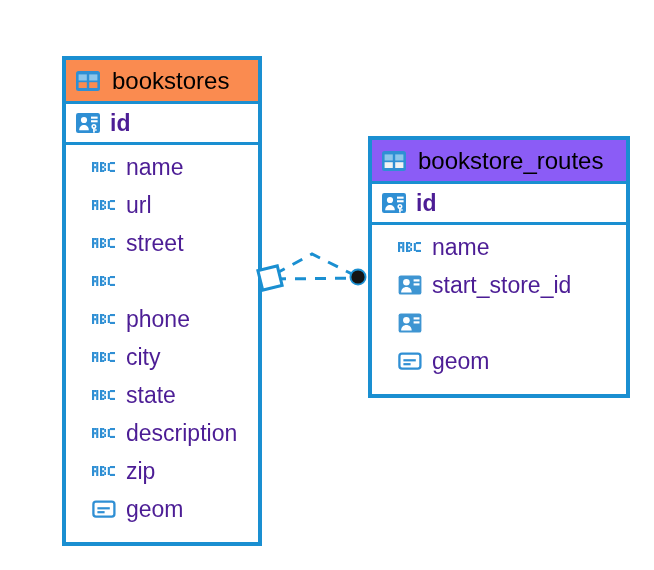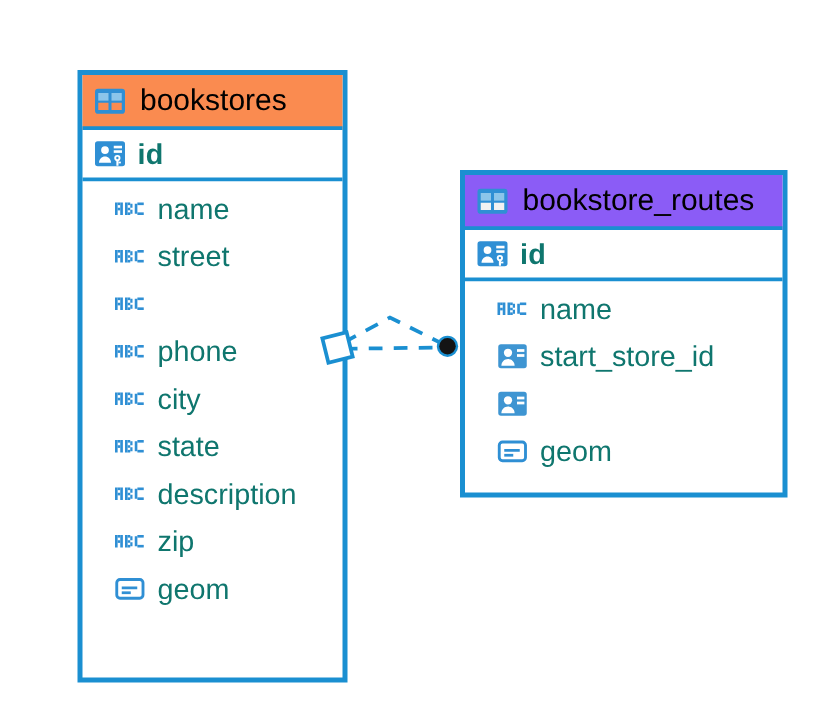--- a/index.html
+++ b/index.html
@@ -50,21 +50,21 @@
     border-bottom: 3px solid #1a8fd1;
   }
 
   .field-row {
     box-sizing: border-box;
     display: flex;
     align-items: center;
     height: 38px;
     padding: 0 8px 0 9px;
     font-size: 23px;
-    color: #0f766e;
+    color: #4c1d95;
     white-space: nowrap;
   }
   .field-row.pk { font-weight: bold; letter-spacing: .2px; }
 
   .field-icon {
     flex: 0 0 auto;
     width: 26px;
     height: 26px;
     margin-right: 9px;
     display: block;
@@ -88,21 +88,21 @@
     width: 120px;
     height: 70px;
     overflow: visible;
   }
 </style>
 </head>
 <body>
 
 <div id="canvas">
 
-  <div class="entity" style="left:62px; top:56px; width:216px; height:490px;">
+  <div class="entity" style="left:62px; top:56px; width:200px; height:490px;">
 
     <div class="entity-header accent-orange">
       <svg class="header-icon" viewBox="0 0 26 22">
         <rect x="1" y="1" width="24" height="20" rx="2.5" fill="#2f8fd4"></rect>
         <rect x="3.6" y="4.4" width="8.2" height="6.1" fill="#8cc5ea"></rect>
         <rect x="14.2" y="4.4" width="8.2" height="6.1" fill="#8cc5ea"></rect>
         <rect x="3.6" y="12.2" width="8.2" height="5.8" fill="#fa8b50"></rect>
         <rect x="14.2" y="12.2" width="8.2" height="5.8" fill="#fa8b50"></rect>
       </svg>
       <span>bookstores</span>
@@ -141,20 +141,40 @@
             <rect x="13.2" y="13.8" width="1.8" height="3.2"></rect>
               <rect x="11.1" y="15.9" width="2.1" height="2.1"></rect>
             <rect x="18.9" y="8" width="5.1" height="2.1"></rect>
               <rect x="16.8" y="9" width="2.1" height="8"></rect>
             <rect x="18.9" y="15.9" width="5.1" height="2.1"></rect>
           </g>
         </svg>
         <span class="field-label">name</span>
       </div>
 
+      <div class="field-row">
+        <svg class="field-icon" viewBox="0 0 26 26">
+          <g fill="#2f8fd4">
+            <rect x="1" y="8" width="2.1" height="10"></rect>
+              <rect x="3.1" y="8" width="2.1" height="2.1"></rect>
+            <rect x="5.2" y="8" width="2.1" height="10"></rect>
+              <rect x="3.1" y="12.2" width="2.1" height="2.1"></rect>
+            <rect x="9" y="8" width="2.1" height="10"></rect>
+              <rect x="11.1" y="8" width="2.1" height="2.1"></rect>
+            <rect x="13.2" y="9" width="1.8" height="3.2"></rect>
+              <rect x="11.1" y="12.2" width="2.1" height="2"></rect>
+            <rect x="13.2" y="13.8" width="1.8" height="3.2"></rect>
+              <rect x="11.1" y="15.9" width="2.1" height="2.1"></rect>
+            <rect x="18.9" y="8" width="5.1" height="2.1"></rect>
+              <rect x="16.8" y="9" width="2.1" height="8"></rect>
+            <rect x="18.9" y="15.9" width="5.1" height="2.1"></rect>
+          </g>
+        </svg>
+        <span class="field-label">url</span>
+      </div>
 
       <div class="field-row">
         <svg class="field-icon" viewBox="0 0 26 26">
           <g fill="#2f8fd4">
             <rect x="1" y="8" width="2.1" height="10"></rect>
               <rect x="3.1" y="8" width="2.1" height="2.1"></rect>
             <rect x="5.2" y="8" width="2.1" height="10"></rect>
               <rect x="3.1" y="12.2" width="2.1" height="2.1"></rect>
             <rect x="9" y="8" width="2.1" height="10"></rect>
               <rect x="11.1" y="8" width="2.1" height="2.1"></rect>

